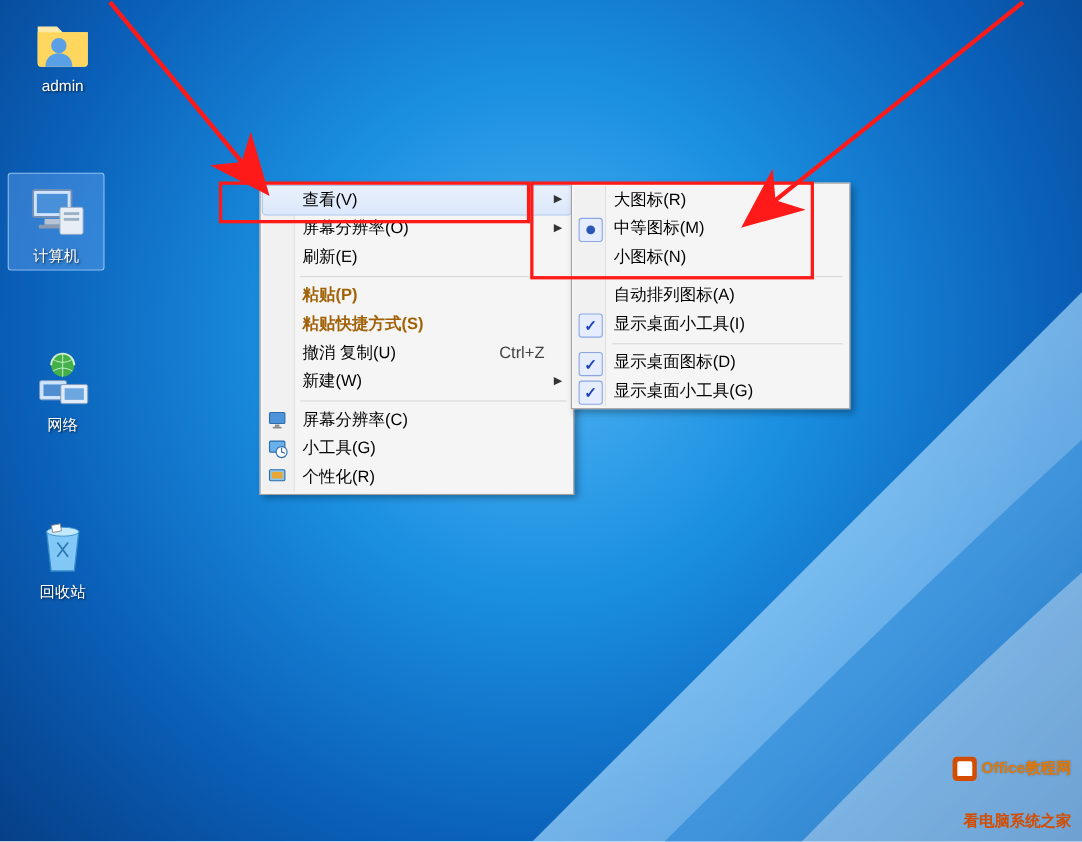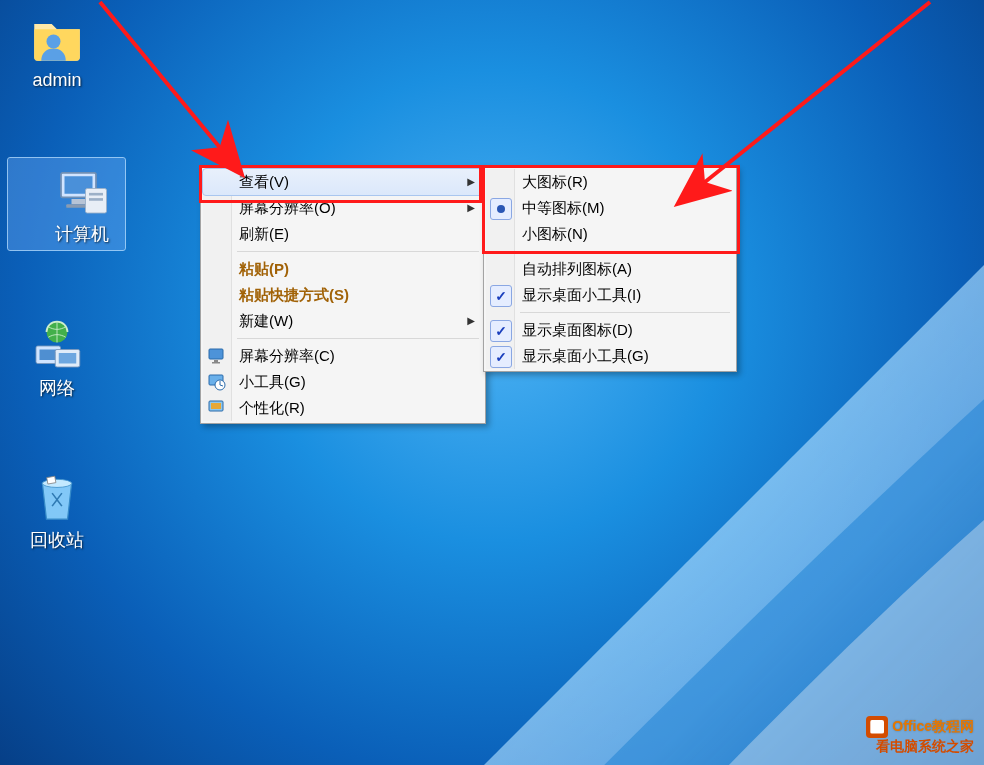--- a/index.html
+++ b/index.html
@@ -18,21 +18,21 @@
     height: 765px;
     background: radial-gradient(circle at 50% 40%, #4fb3f4 0%, #1a8fe0 35%, #0a5fb8 70%, #063f87 100%);
   }
   
   .dicon {
     position: absolute;
     width: 86px;
     text-align: center;
     color: #fff;
     text-shadow: 1px 1px 2px rgba(0,0,0,0.7);
-    font-size: 18px;
+    font-size: 14px;
     cursor: pointer;
   }
   .dicon .glyph {
     width: 56px;
     height: 56px;
     margin: 0 auto 4px auto;
     display: flex;
     align-items: center;
     justify-content: center;
   }
@@ -52,20 +52,21 @@
   .network svg { width: 56px; height: 56px; }
   .recycle svg { width: 52px; height: 56px; }
   .shield svg { width: 52px; height: 56px; }
   
   .menu {
     position: absolute;
     background: #f5f5f5;
     border: 1px solid #a3a3a3;
     box-shadow: 3px 3px 6px rgba(0,0,0,0.3);
     padding: 2px;
+    margin-left: 36px;
   }
   .menu .gutter {
     position: absolute;
     left: 2px; top: 2px; bottom: 2px; width: 28px;
     background: #f1f1f1;
     border-right: 1px solid #e0e0e0;
   }
   .menu-item {
     position: relative;
     height: 26px;
@@ -137,21 +138,21 @@
     position: absolute;
     right: 10px;
     bottom: 10px;
     font-size: 14px;
     font-weight: bold;
     pointer-events: none;
     line-height: 1.25;
     text-align: right;
   }
   .watermark .wm1 { color: #e67700; text-shadow: 0 0 2px rgba(0,0,0,.3); }
-  .watermark .wm2 { color: #d34c00; }
+  .watermark .wm2 { color: #d34c00; margin-top: 28px; }
   .watermark .wm-logo {
     display:inline-block; width:22px; height:22px; background:#d34c00; border-radius:4px;
     vertical-align:middle; margin-right:4px; position:relative;
   }
   .watermark .wm-logo::after {
     content:""; position:absolute; left:4px; top:4px; width:14px; height:14px;
     background:#fff; clip-path: polygon(0 0, 100% 0, 100% 100%, 0 100%, 0 40%, 60% 40%, 60% 60%, 0 60%);
     border-radius:2px;
   }
 </style>
@@ -180,21 +181,21 @@
       <svg viewBox="0 0 64 64">
         <path d="M6 16h20l6 6h26v32a4 4 0 0 1-4 4H10a4 4 0 0 1-4-4V16z" fill="#ffe9a8"></path>
         <path d="M6 22h52v32a4 4 0 0 1-4 4H10a4 4 0 0 1-4-4V22z" fill="#ffd75e"></path>
         <circle cx="28" cy="36" r="8" fill="#5aa0e6"></circle>
         <path d="M14 58c0-9 6-14 14-14s14 5 14 14" fill="#5aa0e6"></path>
       </svg>
     </div>
     <div class="lbl">admin</div>
   </div>
 
-  <div class="dicon selected" style="left:8px; top:158px; padding-top:6px;padding-left:31px;">
+  <div class="dicon selected" style="left:8px; top:158px; padding-top:6px;">
     <div class="glyph computer">
       <svg viewBox="0 0 64 64">
         <rect x="8" y="10" width="40" height="28" rx="2" fill="#d1e4ff" stroke="#6f8fb5" stroke-width="2"></rect>
         <rect x="12" y="14" width="32" height="20" fill="#4a90d9"></rect>
         <rect x="20" y="40" width="16" height="6" fill="#b7c4d6"></rect>
         <rect x="14" y="46" width="28" height="4" rx="1" fill="#8a9bb1"></rect>
         <rect x="36" y="28" width="24" height="28" rx="2" fill="#e8eef6" stroke="#9cb0c7"></rect>
         <rect x="40" y="33" width="16" height="3" fill="#9cb0c7"></rect>
         <rect x="40" y="39" width="16" height="3" fill="#9cb0c7"></rect>
       </svg>
@@ -243,20 +244,24 @@
     </div>
     <div class="menu-item">
       <span>刷新(E)</span>
     </div>
     <div class="menu-sep"></div>
     <div class="menu-item disabled">
       <span>粘贴(P)</span>
     </div>
     <div class="menu-item disabled">
       <span>粘贴快捷方式(S)</span>
+    </div>
+    <div class="menu-item">
+      <span>撤消 复制(U)</span>
+      <span class="shortcut">Ctrl+Z</span>
     </div>
     <div class="menu-item">
       <span>新建(W)</span>
       <span class="arrow">▶</span>
     </div>
     <div class="menu-sep"></div>
     <div class="menu-item">
       <span class="mi-icon">
         <svg width="20" height="20" viewBox="0 0 20 20">
             <rect x="2" y="3" width="14" height="10" rx="1" fill="#4d93d9" stroke="#2b6bab"></rect>

